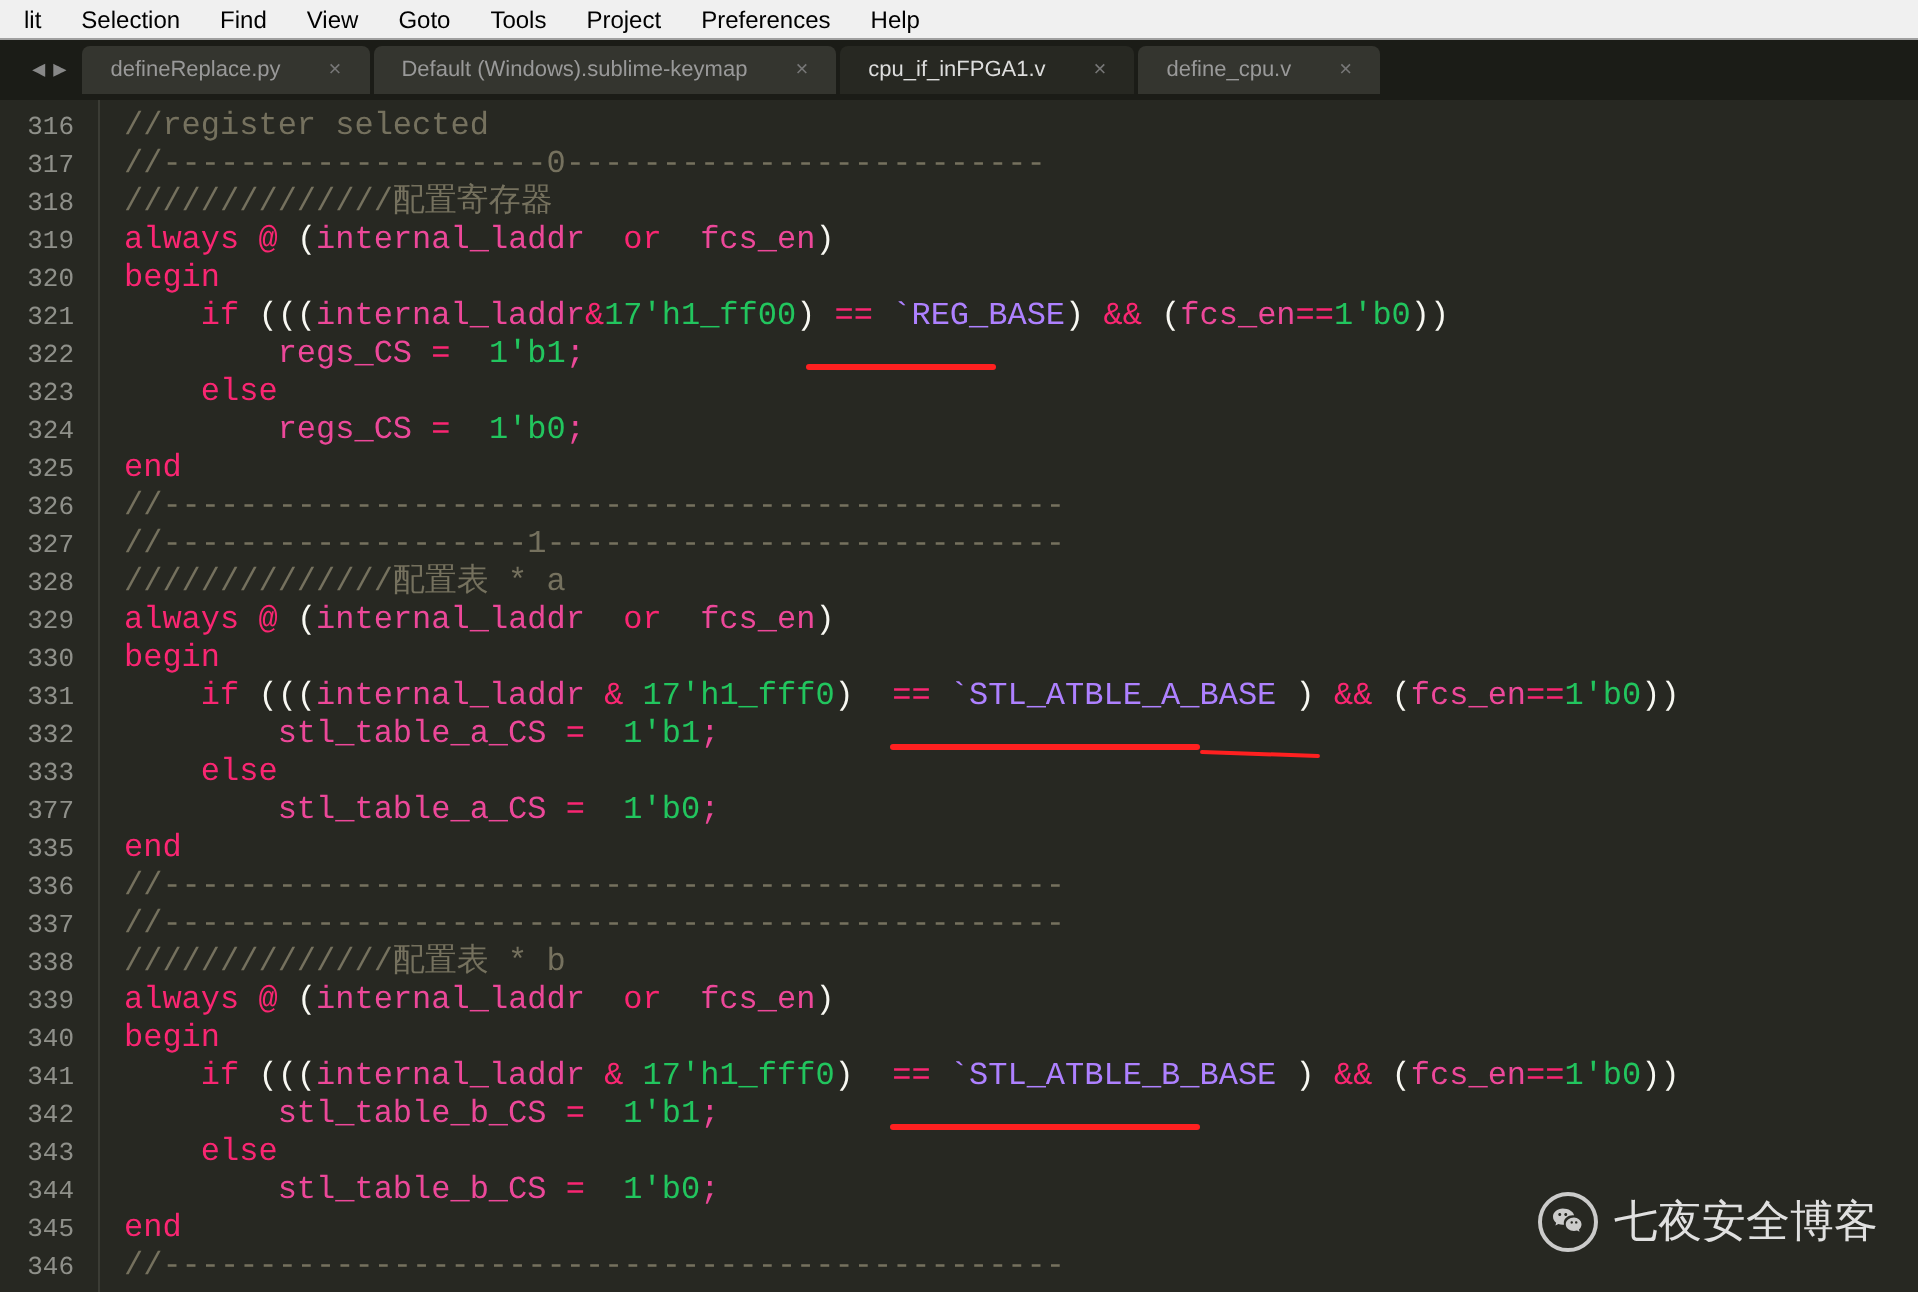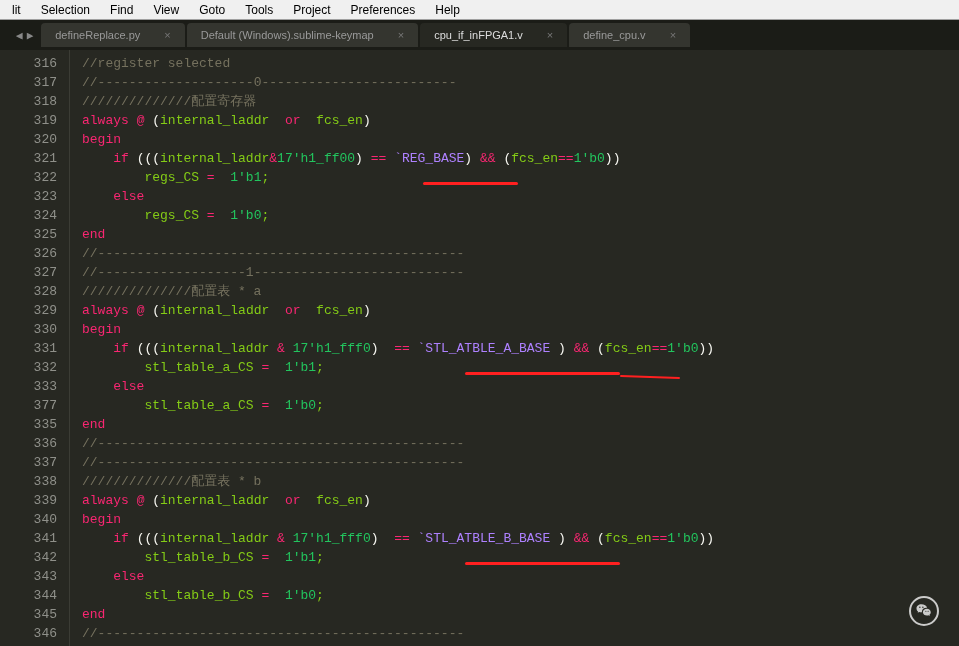--- a/index.html
+++ b/index.html
@@ -56,45 +56,45 @@
   color: #ddd;
   align-items: flex-end;
 }
 .tab .close-x { color: #777; font-size: 11px; }
 .editor {
   display: flex;
   height: calc(100% - 50px);
   position: relative;
 }
 .gutter {
-  width: 70px;
+  width: 50px;
   background: #272822;
   color: #8f908a;
   font-size: 13px;
   text-align: right;
   padding-right: 12px;
   padding-top: 4px;
   line-height: 19px;
   border-right: 1px solid #3b3c35;
   user-select: none;
 }
 .code {
   flex: 1;
   padding-top: 4px;
   padding-left: 12px;
-  font-size: 13px;
+  font-size: 16px;
   line-height: 19px;
   white-space: pre;
   position: relative;
 }
 .c-comment { color: #75715e; }
 .c-keyword { color: #f92672; }
 .c-op { color: #f92672; }
 .c-paren { color: #f8f8f2; }
-.c-ident { color: #84cc16; }
+.c-ident { color: #ec4899; }
 .c-num { color: #22c55e; }
 .c-define { color: #ae81ff; }
 .c-at { color: #f92672; }
 
 .underline {
   position: absolute;
   height: 3px;
   background: #ff2020;
   border-radius: 2px;
 }
@@ -207,13 +207,14 @@
     <div class="underline u3"></div>
   </div>
 </div>
 
 <div class="watermark">
   <span class="wm-icon">
     <svg viewBox="0 0 24 24">
         <path d="M8.5 3C4.9 3 2 5.5 2 8.5c0 1.6.8 3 2.1 4l-.5 1.8 2-1c.9.3 1.8.5 2.9.5.3 0 .6 0 .9-.1-.1-.4-.2-.8-.2-1.2 0-2.8 2.7-5 6-5 .3 0 .6 0 .9.1C15.5 4.9 12.3 3 8.5 3zm-2 3c.6 0 1 .4 1 1s-.4 1-1 1-1-.4-1-1 .4-1 1-1zm4 0c.6 0 1 .4 1 1s-.4 1-1 1-1-.4-1-1 .4-1 1-1zm5.5 3c-3 0-5.5 2-5.5 4.5s2.5 4.5 5.5 4.5c.7 0 1.4-.1 2-.3l1.7.8-.4-1.5c1.1-.8 1.7-2 1.7-3.5 0-2.5-2.5-4.5-5-4.5zm-1.5 2.5c.4 0 .8.3.8.8s-.3.8-.8.8-.8-.3-.8-.8.3-.8.8-.8zm3 0c.4 0 .8.3.8.8s-.3.8-.8.8-.8-.3-.8-.8.3-.8.8-.8z"></path>
       </svg>
   </span>
+  <span>七夜安全博客</span>
 </div>
 
 </body></html>

